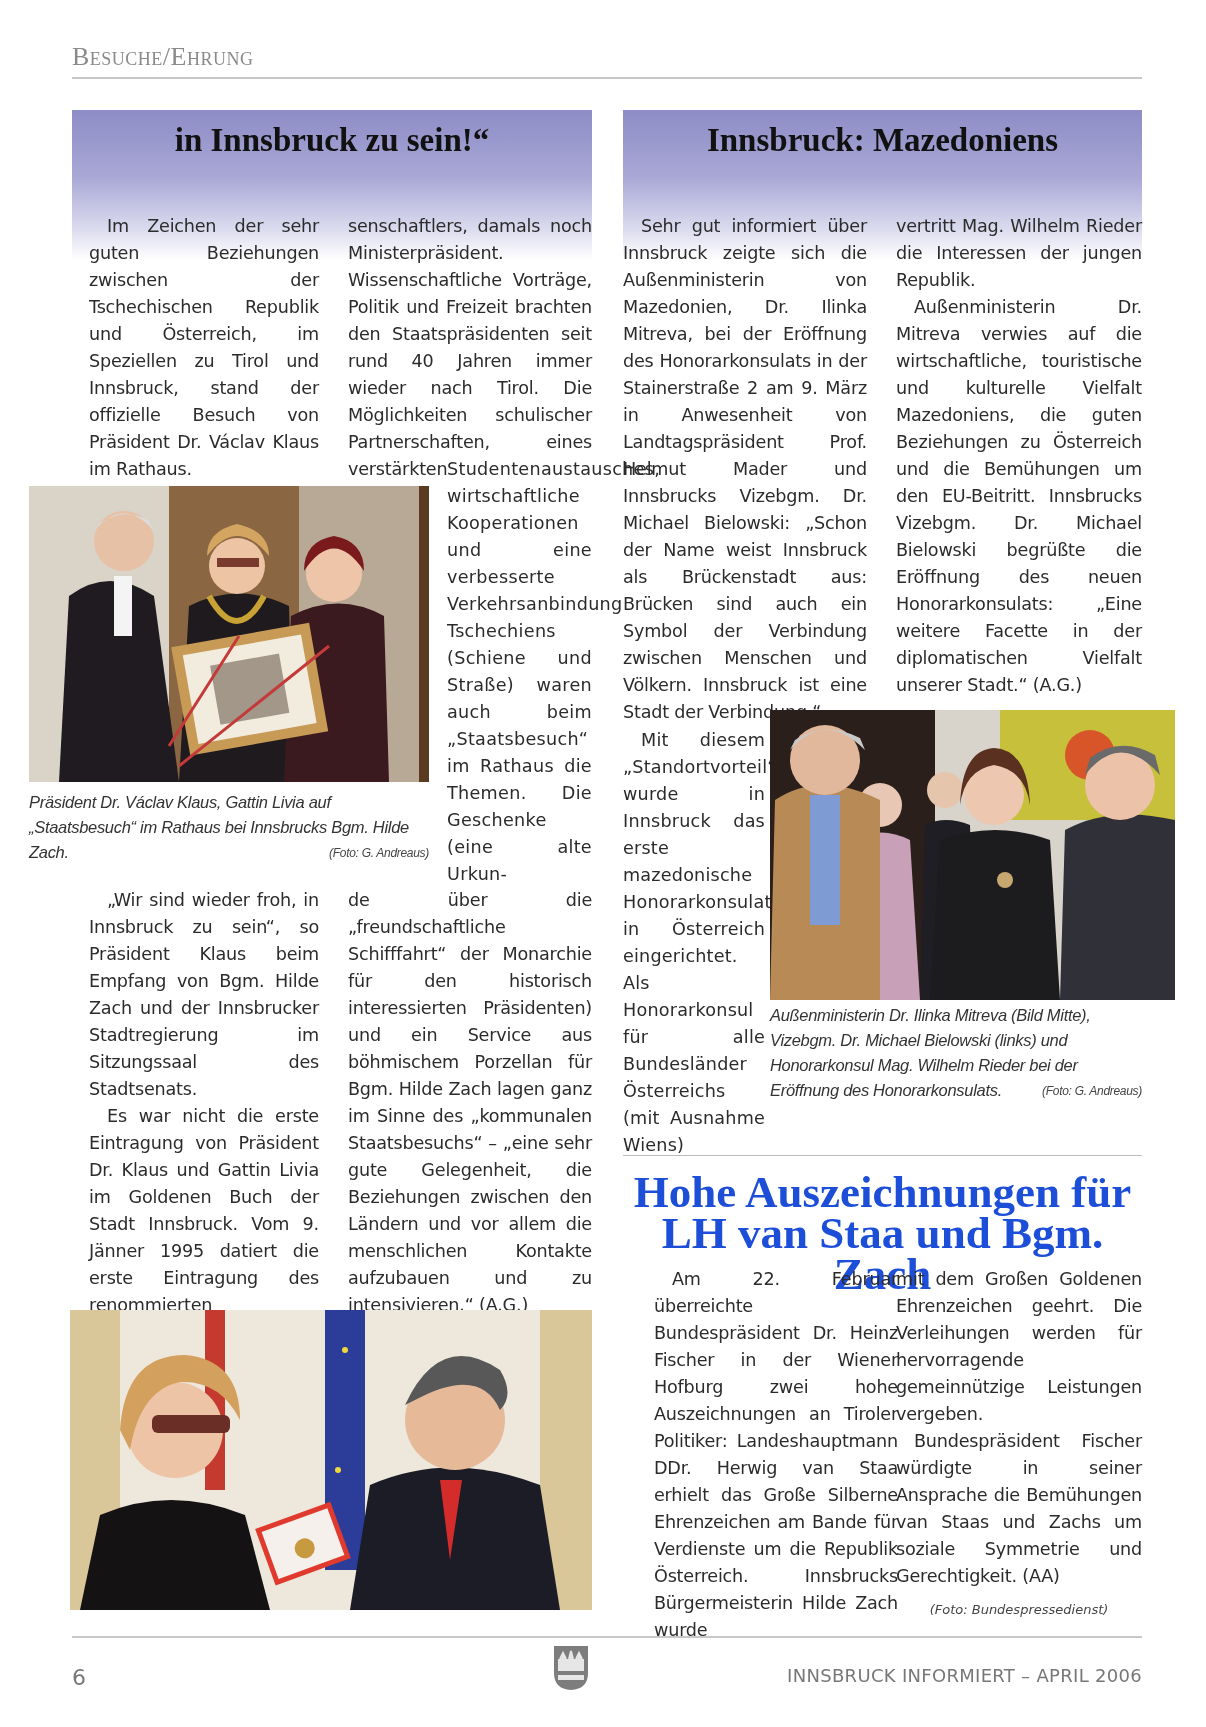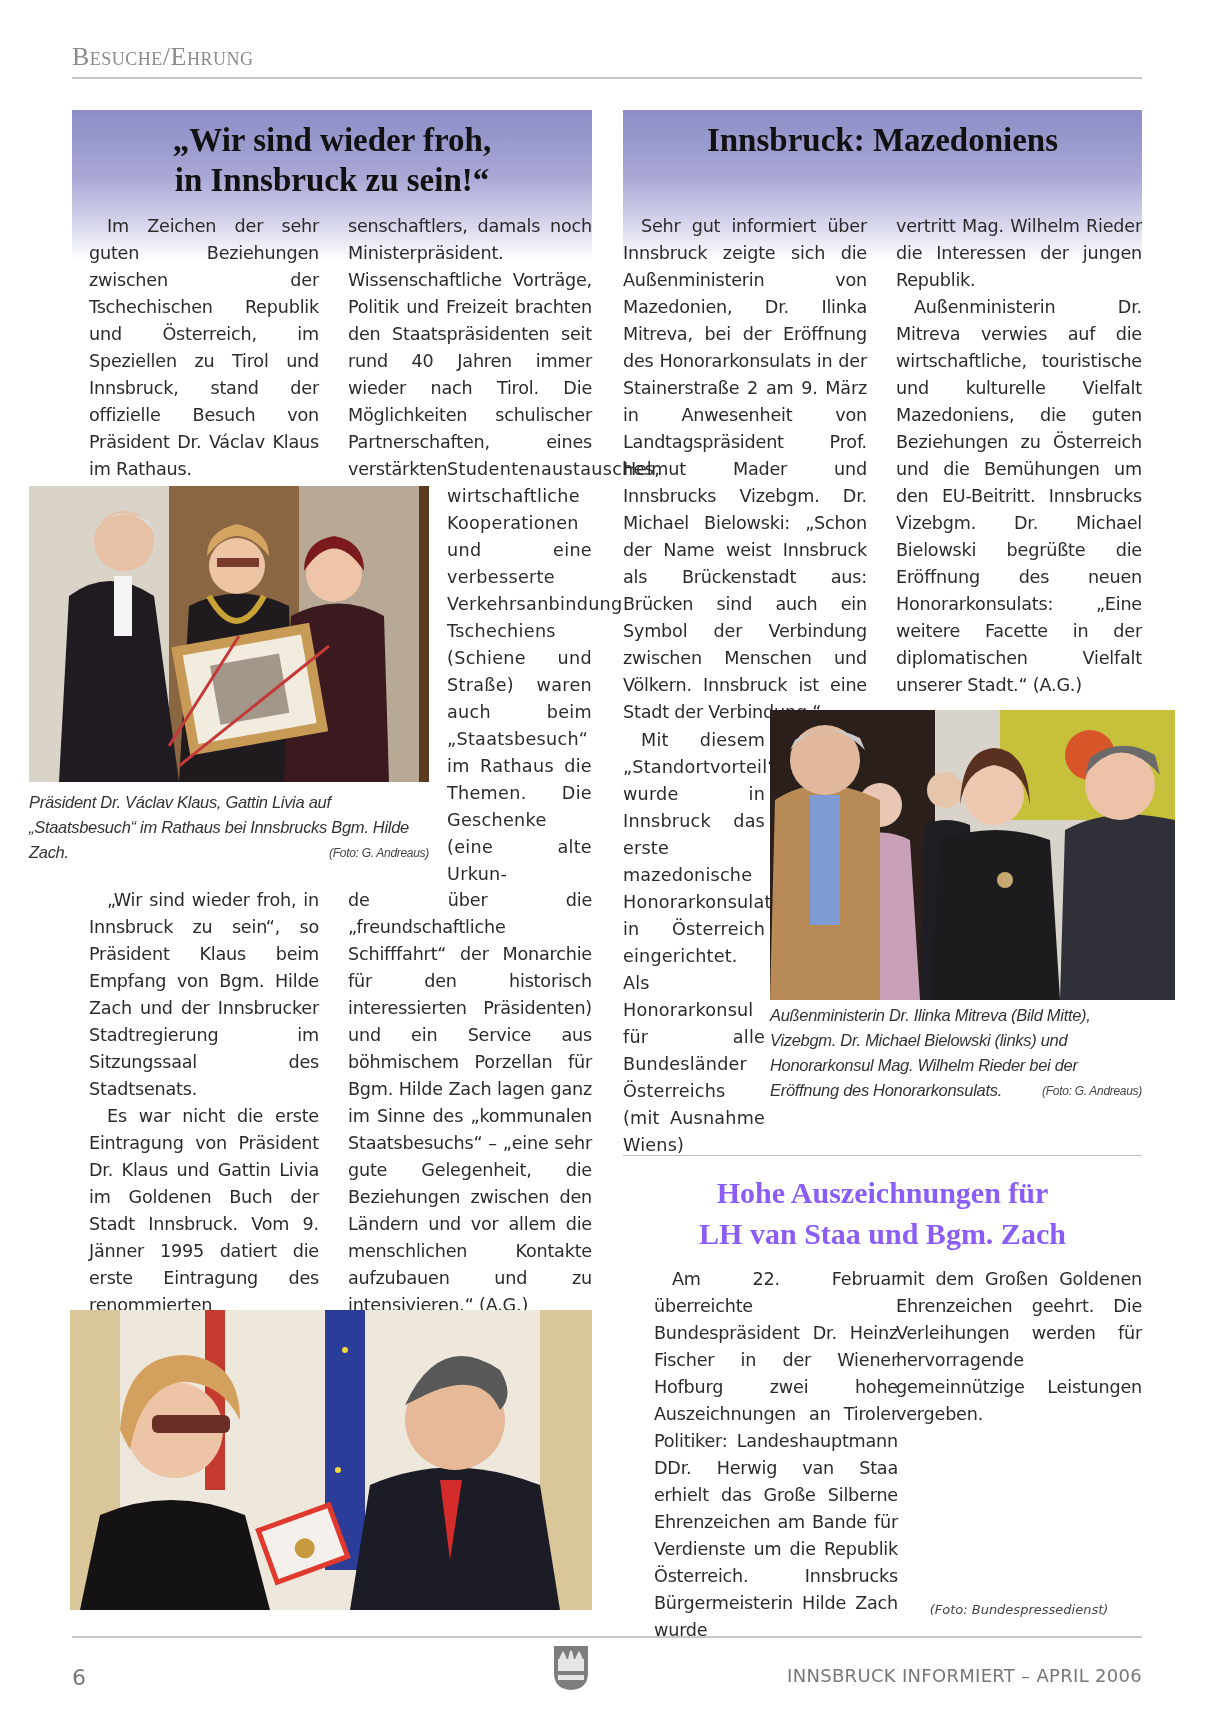--- a/index.html
+++ b/index.html
@@ -15,33 +15,32 @@
        font-size:33px;line-height:40px;color:#111;padding-top:10px;}
   .col{font-size:17.6px;line-height:27px;text-align:justify;color:#2b2b2b;
        font-family:"DejaVu Sans","Liberation Sans",sans-serif;letter-spacing:-0.2px;}
   .col p{margin:0;text-indent:18px;}
   .col p.noind{text-indent:0;}
   .caption{font-style:italic;font-size:16.5px;line-height:25px;color:#333;
        font-family:Liberation Sans, sans-serif;letter-spacing:-0.3px;}
   .credit{font-style:italic;font-size:12px;color:#444;text-align:right;display:block;margin-top:-24px;}
   .photo{overflow:hidden;}
   .subhead{font-family:"Liberation Serif","DejaVu Serif",serif;font-weight:bold;
-       font-size:30px;line-height:41px;color:#8b5cf6;text-align:center;}
+       font-size:45px;line-height:41px;color:#1d4ed8;text-align:center;}
   .footer-text{font-size:18px;color:#777;letter-spacing:0.3px;}
   .pagenum{font-size:22px;color:#777;}
 </style>
 </head>
 <body>
 
 <div class="abs section-title">Besuche/Ehrung</div>
 <div class="abs rule" style="left:72px;top:77px;width:1070px;"></div>
 
 <div class="abs headbox" style="left:72px;top:110px;width:520px;height:150px;">
   <div class="headline">
-    <div>„Wir sind wieder froh,</div>
     <div>in Innsbruck zu sein!“</div>
   </div>
 </div>
 
 <div class="abs col" style="left:89px;top:213px;width:230px;">
   <p>Im Zeichen der sehr guten Beziehungen zwischen der Tschechischen Republik und Österreich, im Speziellen zu Tirol und Innsbruck, stand der offizielle Besuch von Präsident Dr. Václav Klaus im Rathaus.</p>
 </div>
 
 <div class="abs col" style="left:348px;top:213px;width:244px;">
   <p class="noind">senschaftlers, damals noch Ministerpräsident. Wissenschaftliche Vorträge, Politik und Freizeit brachten den Staatspräsidenten seit rund 40 Jahren immer wieder nach Tirol. Die Möglichkeiten schulischer Partnerschaften, eines verstärkten</p>
@@ -153,20 +152,21 @@
 <div class="abs subhead" style="left:623px;top:1172px;width:519px;">
   <div>Hohe Auszeichnungen für</div>
   <div>LH van Staa und Bgm. Zach</div>
 </div>
 
 <div class="abs col" style="left:654px;top:1266px;width:244px;">
   <p>Am 22. Februar überreichte Bundespräsident Dr. Heinz Fischer in der Wiener Hofburg zwei hohe Auszeichnungen an Tiroler Politiker: Landeshauptmann DDr. Herwig van Staa erhielt das Große Silberne Ehrenzeichen am Bande für Verdienste um die Republik Österreich. Innsbrucks Bürgermeisterin Hilde Zach wurde</p>
 </div>
 <div class="abs col" style="left:896px;top:1266px;width:246px;">
   <p class="noind">mit dem Großen Goldenen Ehrenzeichen geehrt. Die Verleihungen werden für hervorragende gemeinnützige Leistungen vergeben.</p>
+  <p>Bundespräsident Fischer würdigte in seiner Ansprache die Bemühungen van Staas und Zachs um soziale Symmetrie und Gerechtigkeit. (AA)</p>
 </div>
 <div class="abs" style="left:896px;top:1602px;width:246px;font-style:italic;font-size:13px;color:#444;text-align:center;">(Foto: Bundespressedienst)</div>
 
 <div class="abs photo" style="left:70px;top:1310px;width:522px;height:300px;">
   <svg width="522" height="300" viewBox="0 0 522 300">
     <rect width="522" height="300" fill="#eee7dc"></rect>
     <rect x="0" y="0" width="50" height="300" fill="#d9c79a"></rect>
     <rect x="470" y="0" width="52" height="300" fill="#d9c79a"></rect>
     <rect x="135" y="0" width="20" height="180" fill="#c43a2e"></rect>
     <rect x="255" y="0" width="40" height="260" fill="#2b3d99"></rect>

